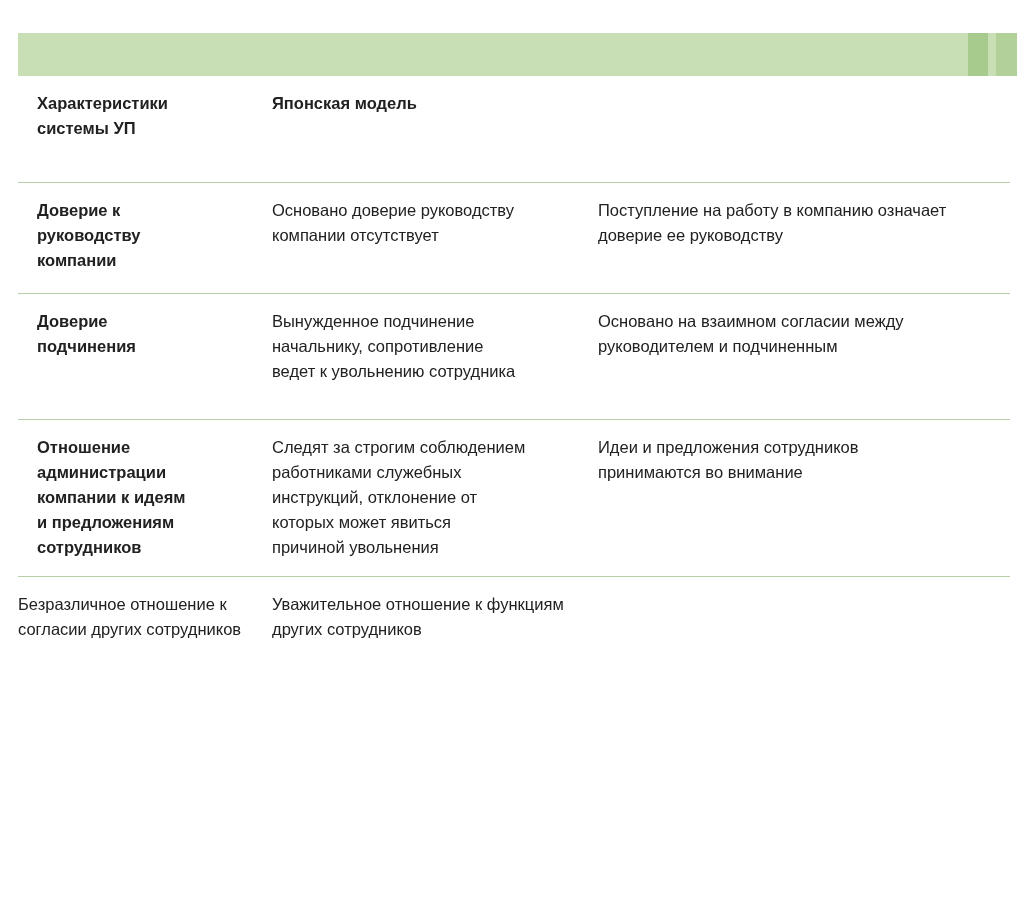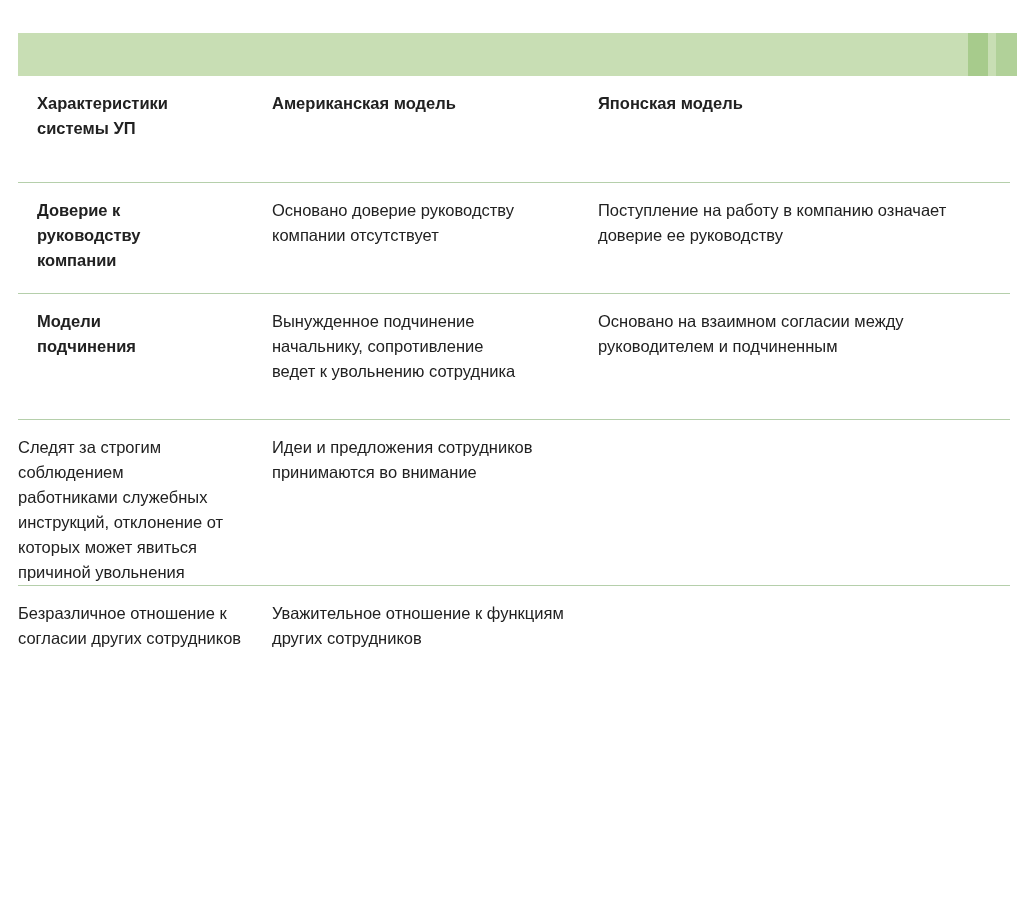--- a/index.html
+++ b/index.html
@@ -68,51 +68,55 @@
   <div class="banner">
     <div class="bar1"></div>
     <div class="bar2"></div>
   </div>
 
   <div class="table">
 
     <div class="row header">
       <div class="cell c1">Характеристики
 системы УП</div>
-      <div class="cell c2">Американская модель</div>
       <div class="cell c3">Японская модель</div>
     </div>
 
     <div class="divider"></div>
 
     <div class="row r0">
       <div class="cell c1">Доверие к
 руководству
 компании</div>
       <div class="cell c2">Основано доверие руководству
 компании отсутствует</div>
       <div class="cell c3">Поступление на работу в компанию означает
 доверие ее руководству</div>
     </div>
 
     <div class="divider"></div>
 
     <div class="row r1">
-      <div class="cell c1">Модели
+      <div class="cell c1">Доверие
 подчинения</div>
       <div class="cell c2">Вынужденное подчинение
 начальнику, сопротивление
 ведет к увольнению сотрудника</div>
       <div class="cell c3">Основано на взаимном согласии между
 руководителем и подчиненным</div>
     </div>
 
     <div class="divider"></div>
 
     <div class="row r2">
+      <div class="cell c1">Отношение
+администрации
+компании к идеям
+и предложениям
+сотрудников</div>
       <div class="cell c2">Следят за строгим соблюдением
 работниками служебных
 инструкций, отклонение от
 которых может явиться
 причиной увольнения</div>
       <div class="cell c3">Идеи и предложения сотрудников
 принимаются во внимание</div>
     </div>
 
     <div class="divider"></div>

